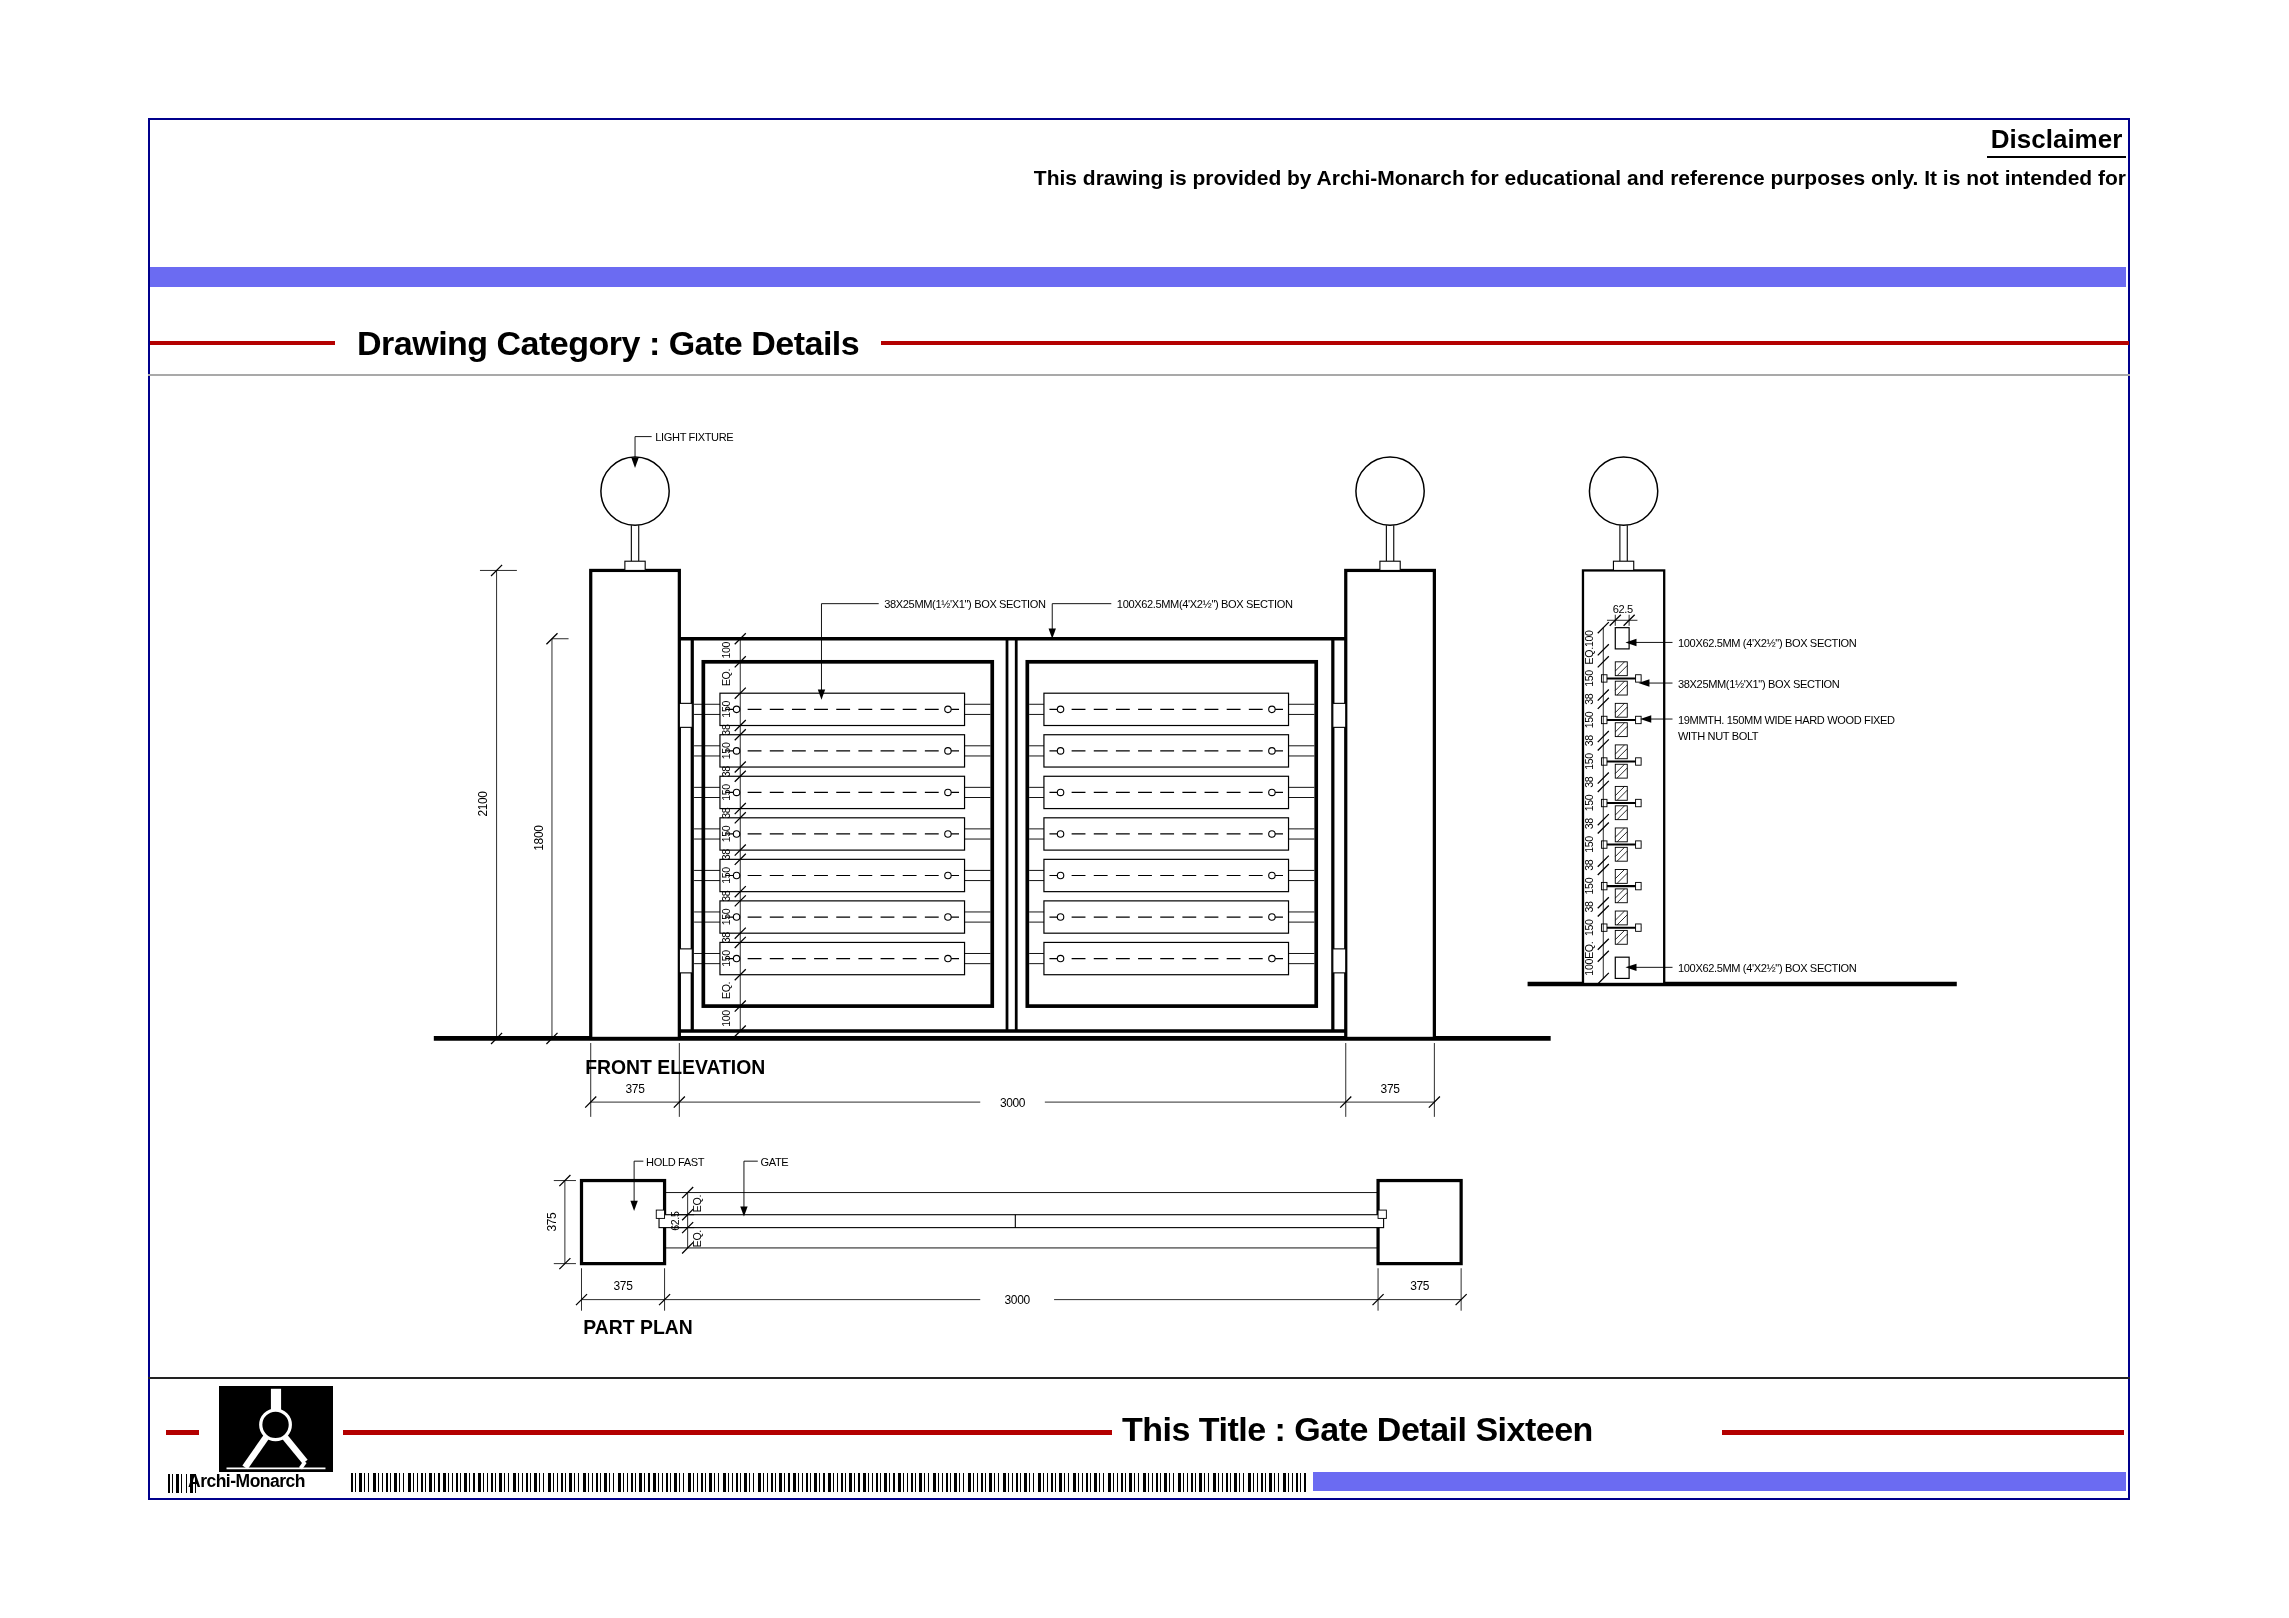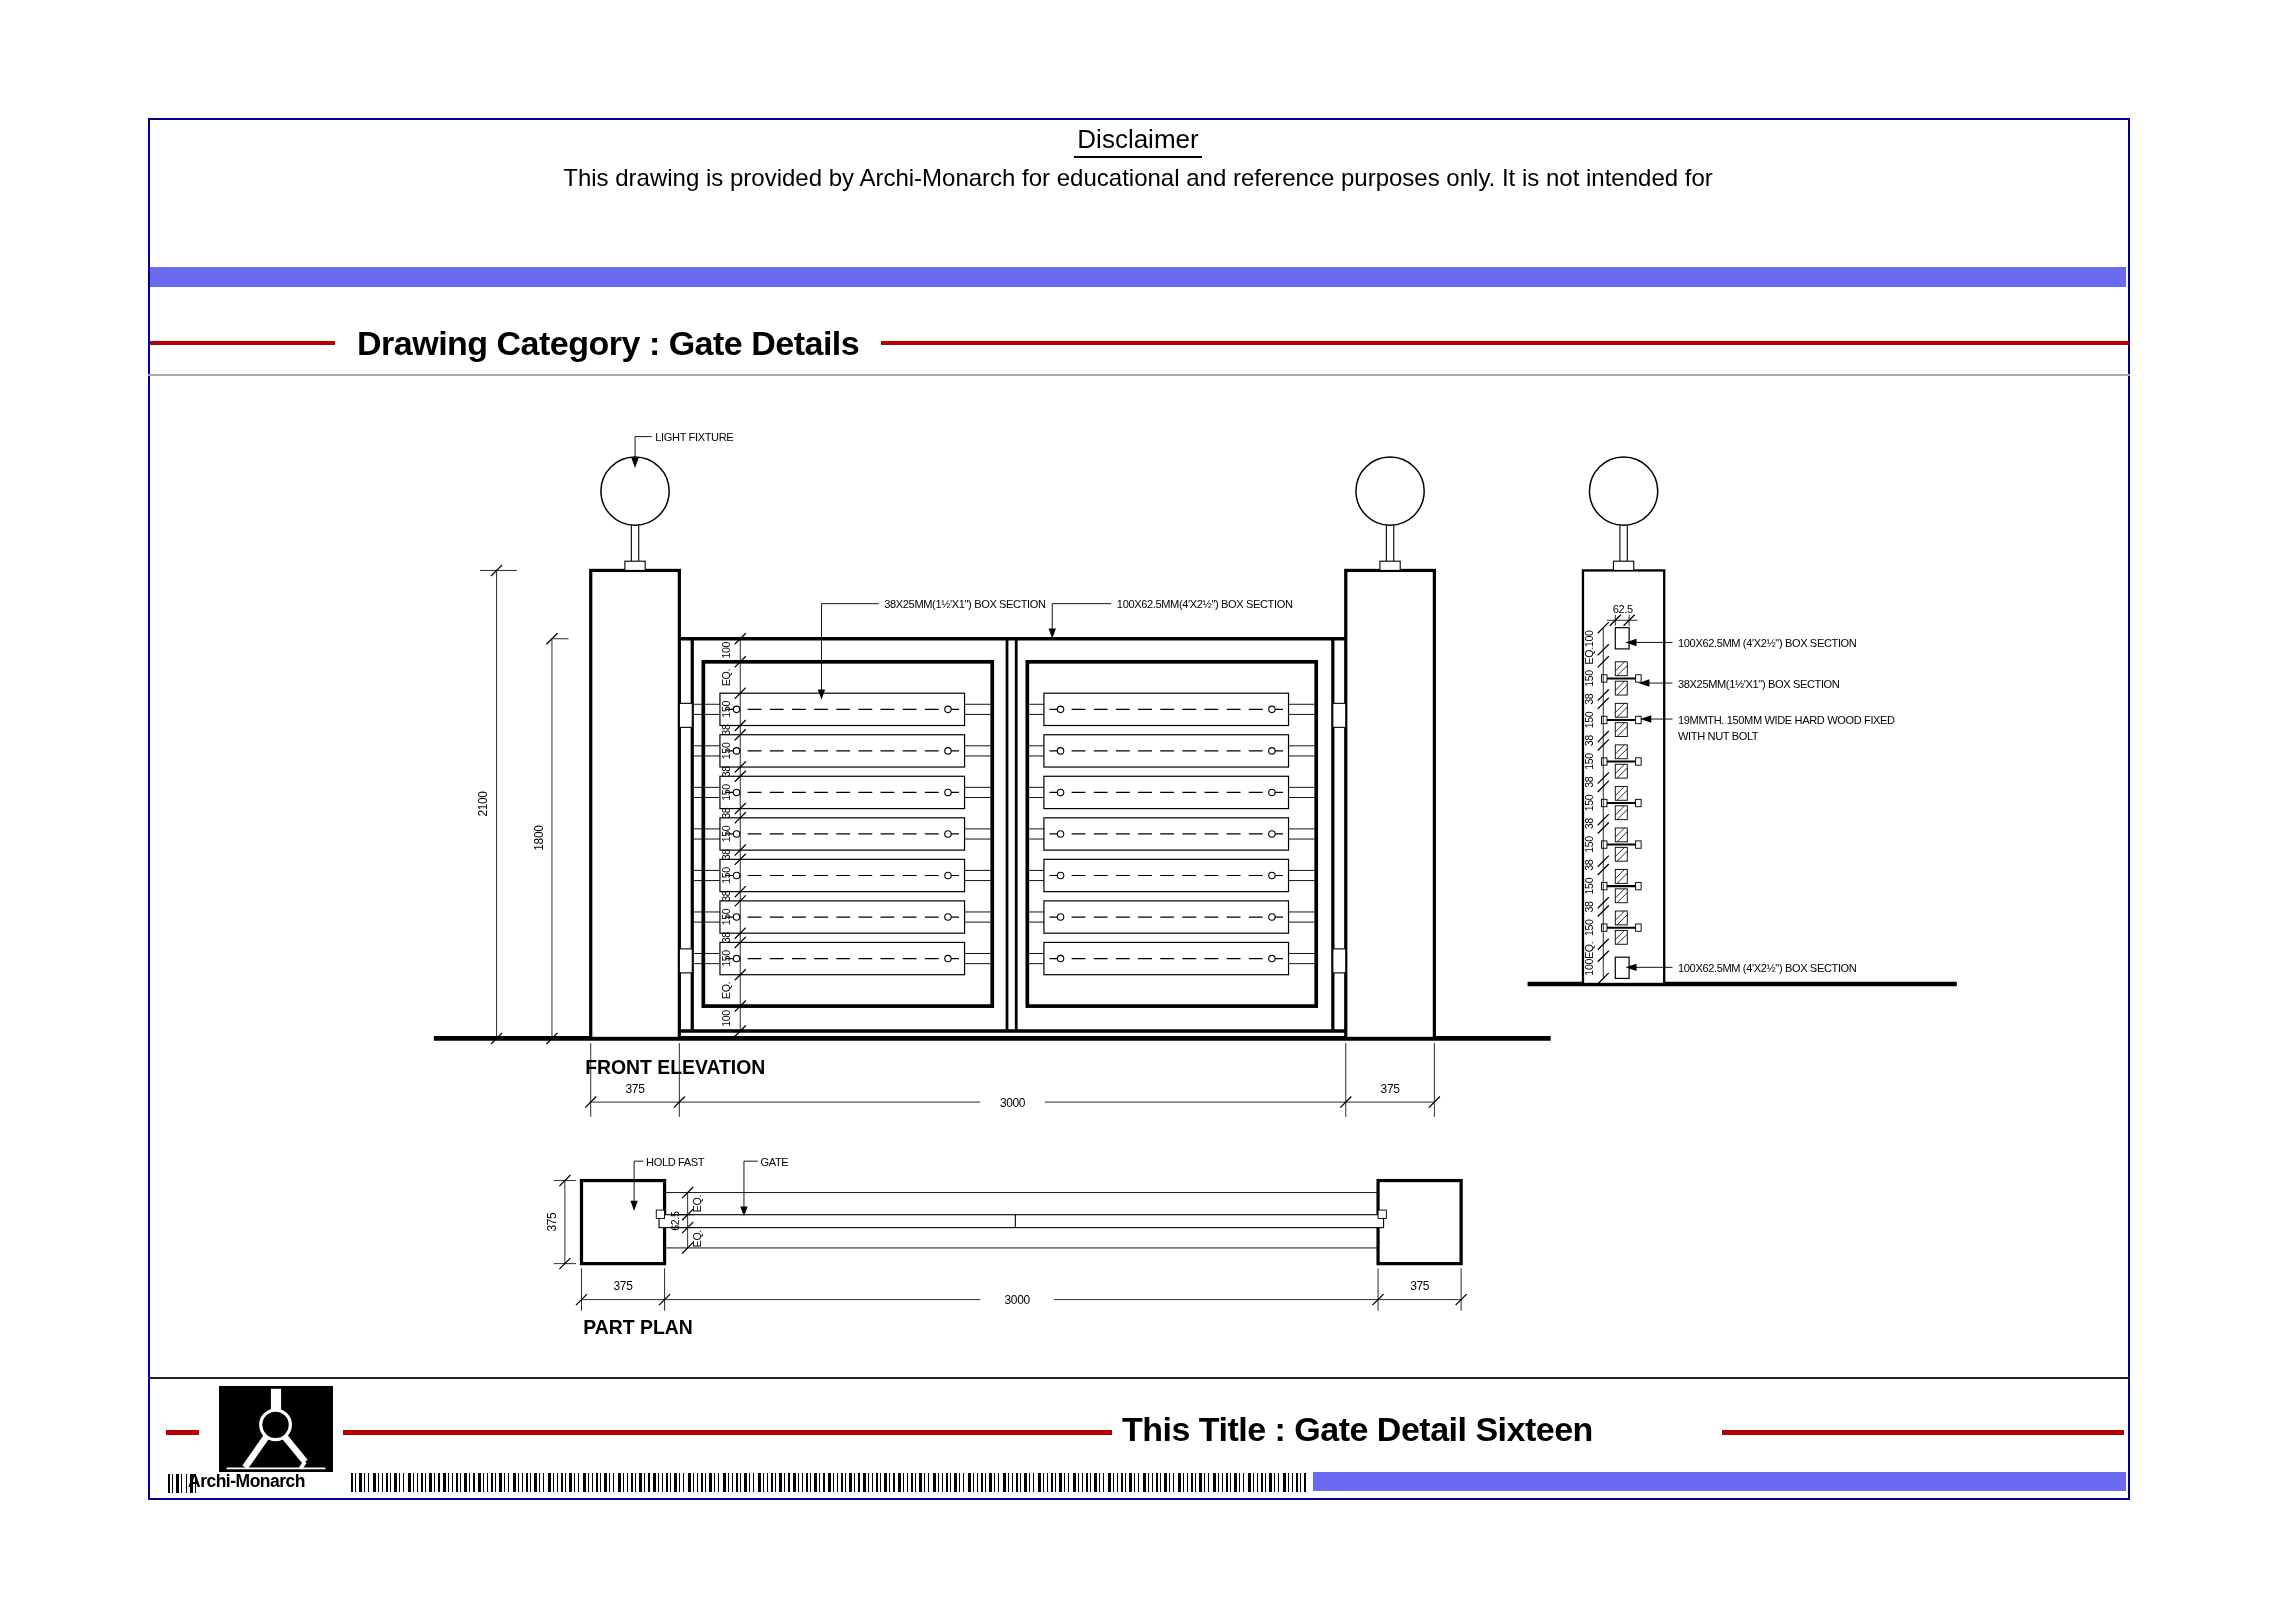--- a/index.html
+++ b/index.html
@@ -1,23 +1,23 @@
 <!DOCTYPE html>
 <html style="font-size:14.8px"><head>
 <meta charset="utf-8">
 <style>
   html,body{margin:0;padding:0;background:#fff;}
   #canvas{position:relative;width:2290px;height:1619px;background:#fff;overflow:hidden;
           font-family:"Liberation Sans", sans-serif;color:#000;}
   .abs{position:absolute;}
   #page-border{left:148px;top:118px;width:1982px;height:1382px;border:2.8px solid #00008c;box-sizing:border-box;}
   #top-band{left:150px;top:267px;width:1976px;height:20px;}
-  #disclaimer{left:150px;top:124px;width:1976px;text-align:center;font-weight:normal;}
+  #disclaimer{left:150px;top:124px;width:1976px;text-align:right;font-weight:bold;}
   #disclaimer .t{font-size:26px;display:inline-block;border-bottom:2.8px solid #000;padding:0 3.7px 0.9px 3.7px;margin-bottom:5.5px;}
-  #disclaimer .l{font-size:24px;line-height:29.5px;}
+  #disclaimer .l{font-size:21px;line-height:29.5px;}
   #cat-row{left:150px;top:319px;right:161px;height:48px;display:flex;align-items:center;gap:22px;}
   .redseg{height:4.6px;background:#b40000;}
   #cat-row .r1{width:185px;}
   #cat-row .r2{flex:1;}
   .bigtitle{font-size:34px;font-weight:bold;white-space:nowrap;letter-spacing:-0.5px;}
   #grayrule{left:148px;top:374px;width:1982px;height:1.8px;background:#a9a9a9;}
   #footrule{left:148px;top:1377px;width:1982px;height:1.8px;background:#222;}
   #foot-dash{left:166px;top:1430px;width:33px;height:4.6px;background:#b40000;}
   #foot-red1{left:343px;top:1430px;width:769px;height:4.6px;background:#b40000;}
   #foot-title{left:1122px;top:1410px;}

